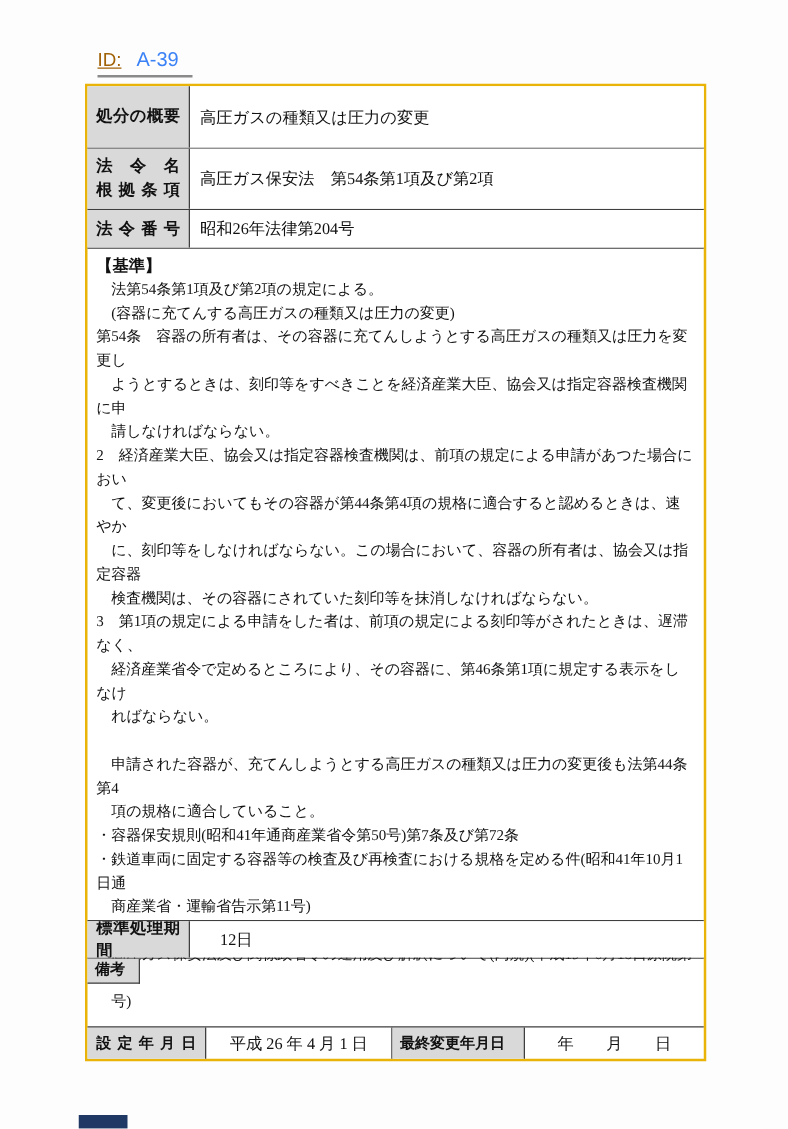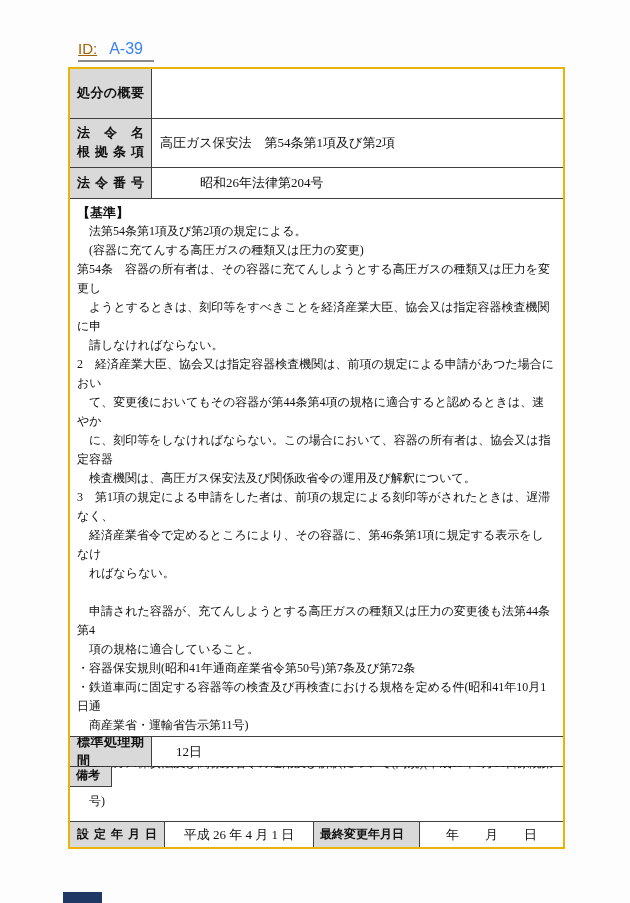--- a/index.html
+++ b/index.html
@@ -56,21 +56,21 @@
   .value-cell {
     flex: 1;
     display: flex;
     align-items: center;
     font-size: 13px;
     padding: 0 8px;
     background: #ffffff;
   }
   .r1 { height: 50px; }
   .r2 { height: 49px; }
-  .r3 { height: 31px; gap: 40px; }
+  .r3 { height: 31px; }
   .r-kijun { height: 538px; display: block; }
   .r5 { height: 30px; }
   .r6 { height: 55px; position: relative; display: block; }
   .r7 { height: 25px; border-bottom: none; }
 
   
   .kijun-cell { padding: 4px 7px 0 7px; }
   .kijun-title {
     font-family: "Liberation Sans", sans-serif;
     font-weight: bold;
@@ -158,20 +158,21 @@
   <div class="id-line">
     <span class="id-label">ID:</span><span class="id-value">A-39</span>
   </div>
 
   <div class="doc-table">
 
     <div class="row r1">
       <div class="cell label-cell">
         <div class="label-line">処分の概要</div>
       </div>
+      <div class="cell value-cell">高圧ガスの種類又は圧力の変更</div>
     </div>
 
     <div class="row r2">
       <div class="cell label-cell">
         <div class="label-line">法令名</div>
         <div class="label-line">根拠条項</div>
       </div>
       <div class="cell value-cell">高圧ガス保安法　第54条第1項及び第2項</div>
     </div>
 
@@ -186,21 +187,21 @@
       <div class="kijun-title">【基準】</div>
       <div>
           <div class="kijun-line">　法第54条第1項及び第2項の規定による。</div>
           <div class="kijun-line">　(容器に充てんする高圧ガスの種類又は圧力の変更)</div>
           <div class="kijun-line">第54条　容器の所有者は、その容器に充てんしようとする高圧ガスの種類又は圧力を変更し</div>
           <div class="kijun-line">　ようとするときは、刻印等をすべきことを経済産業大臣、協会又は指定容器検査機関に申</div>
           <div class="kijun-line">　請しなければならない。</div>
           <div class="kijun-line">2　経済産業大臣、協会又は指定容器検査機関は、前項の規定による申請があつた場合におい</div>
           <div class="kijun-line">　て、変更後においてもその容器が第44条第4項の規格に適合すると認めるときは、速やか</div>
           <div class="kijun-line">　に、刻印等をしなければならない。この場合において、容器の所有者は、協会又は指定容器</div>
-          <div class="kijun-line">　検査機関は、高圧ガス保安法及び関係政省令の運用及び解釈について。</div>
+          <div class="kijun-line">　検査機関は、その容器にされていた刻印等を抹消しなければならない。</div>
           <div class="kijun-line">3　第1項の規定による申請をした者は、前項の規定による刻印等がされたときは、遅滞なく、</div>
           <div class="kijun-line">　経済産業省令で定めるところにより、その容器に、第46条第1項に規定する表示をしなけ</div>
           <div class="kijun-line">　ればならない。</div>
           <div class="kijun-line">&nbsp;</div>
           <div class="kijun-line">　申請された容器が、充てんしようとする高圧ガスの種類又は圧力の変更後も法第44条第4</div>
           <div class="kijun-line">　項の規格に適合していること。</div>
           <div class="kijun-line">・容器保安規則(昭和41年通商産業省令第50号)第7条及び第72条</div>
           <div class="kijun-line">・鉄道車両に固定する容器等の検査及び再検査における規格を定める件(昭和41年10月1日通</div>
           <div class="kijun-line">　商産業省・運輸省告示第11号)</div>
           <div class="kijun-line">・容器保安規則の機能性基準の運用について(平成13年3月9日原院第5号)</div>

